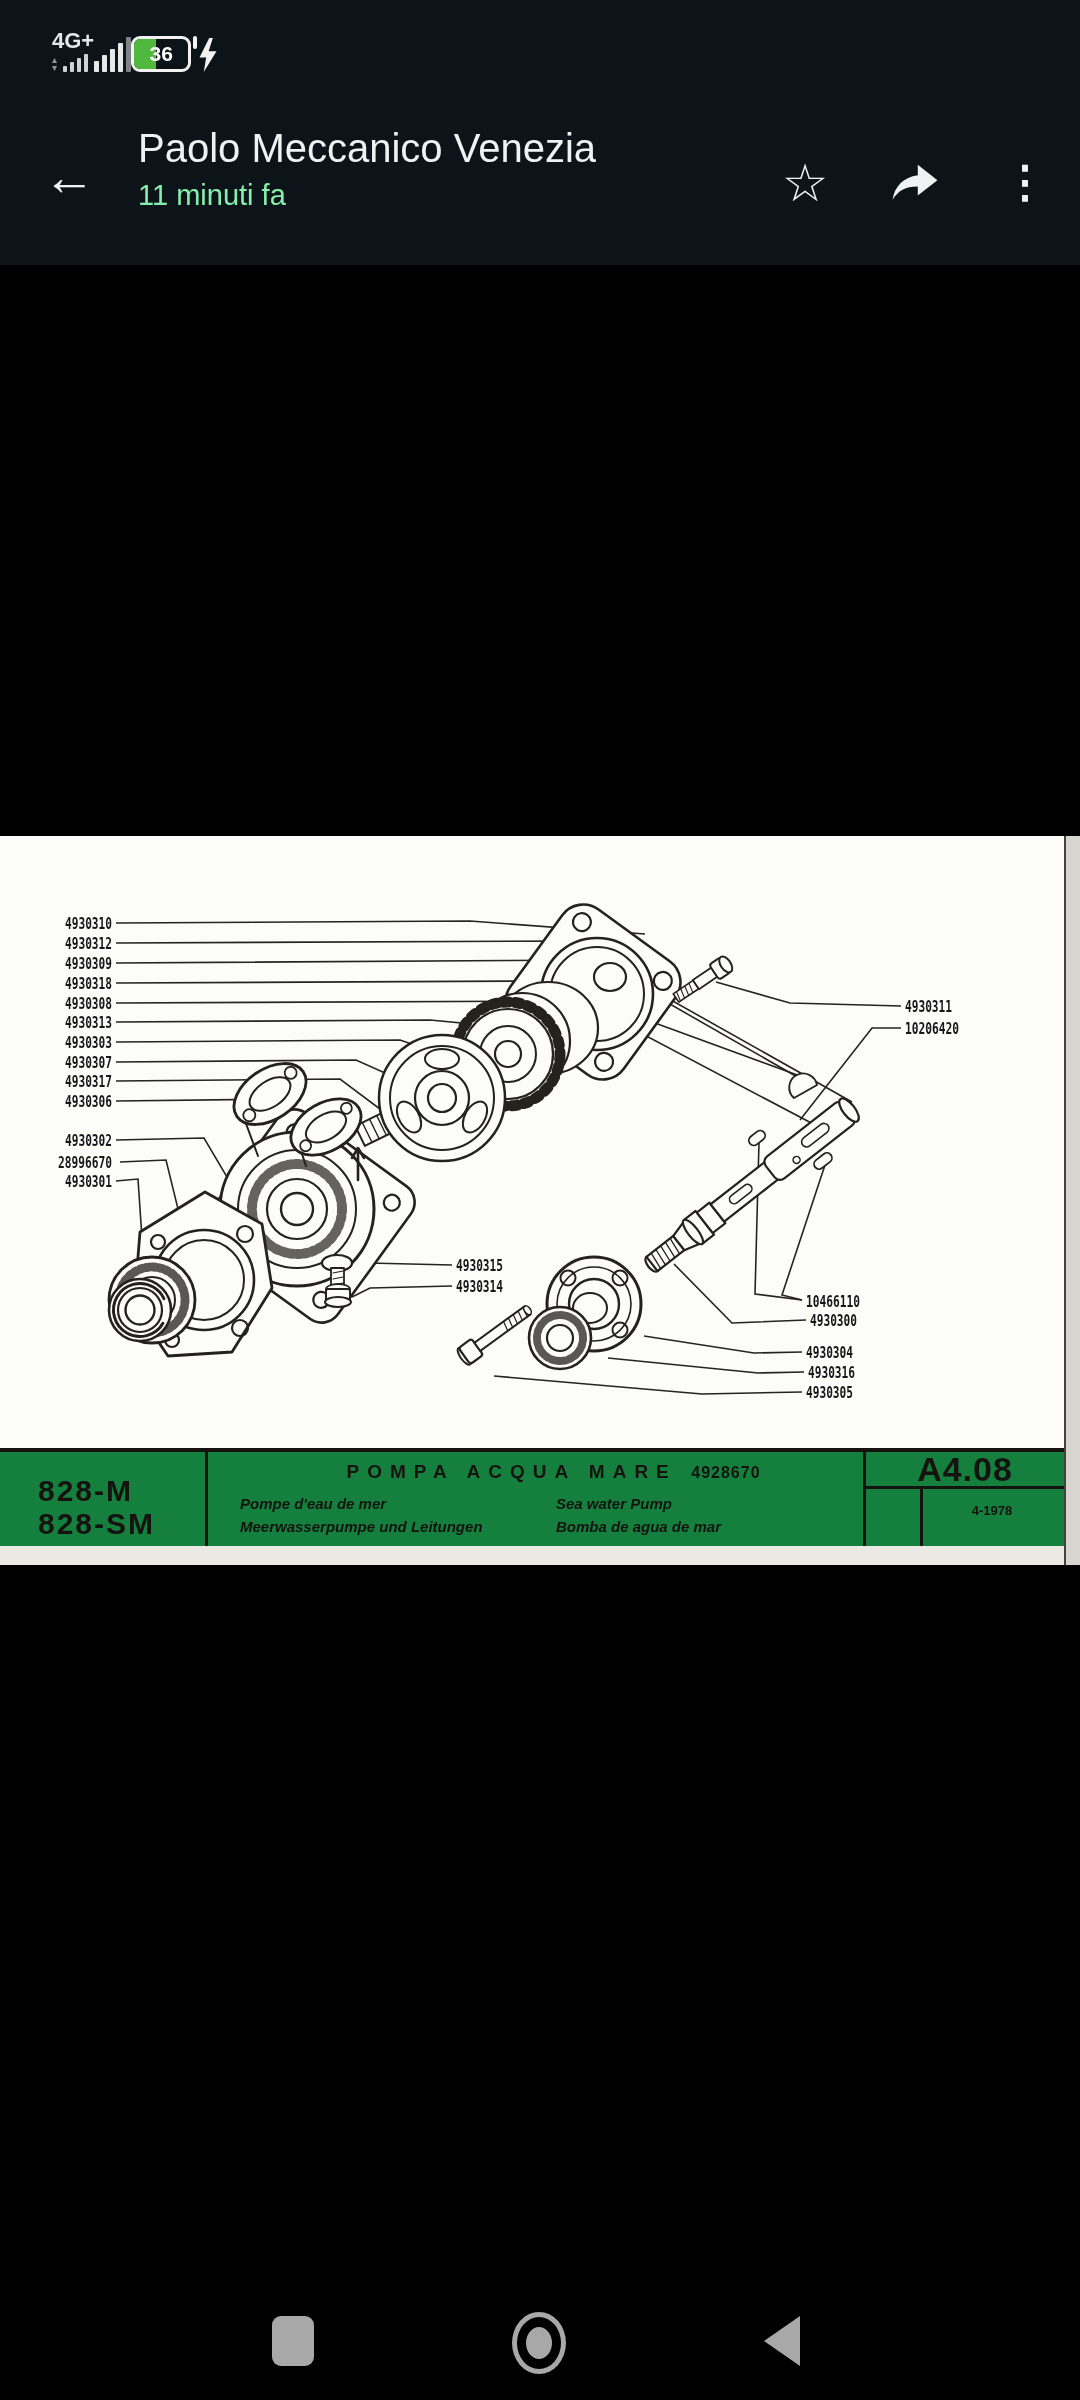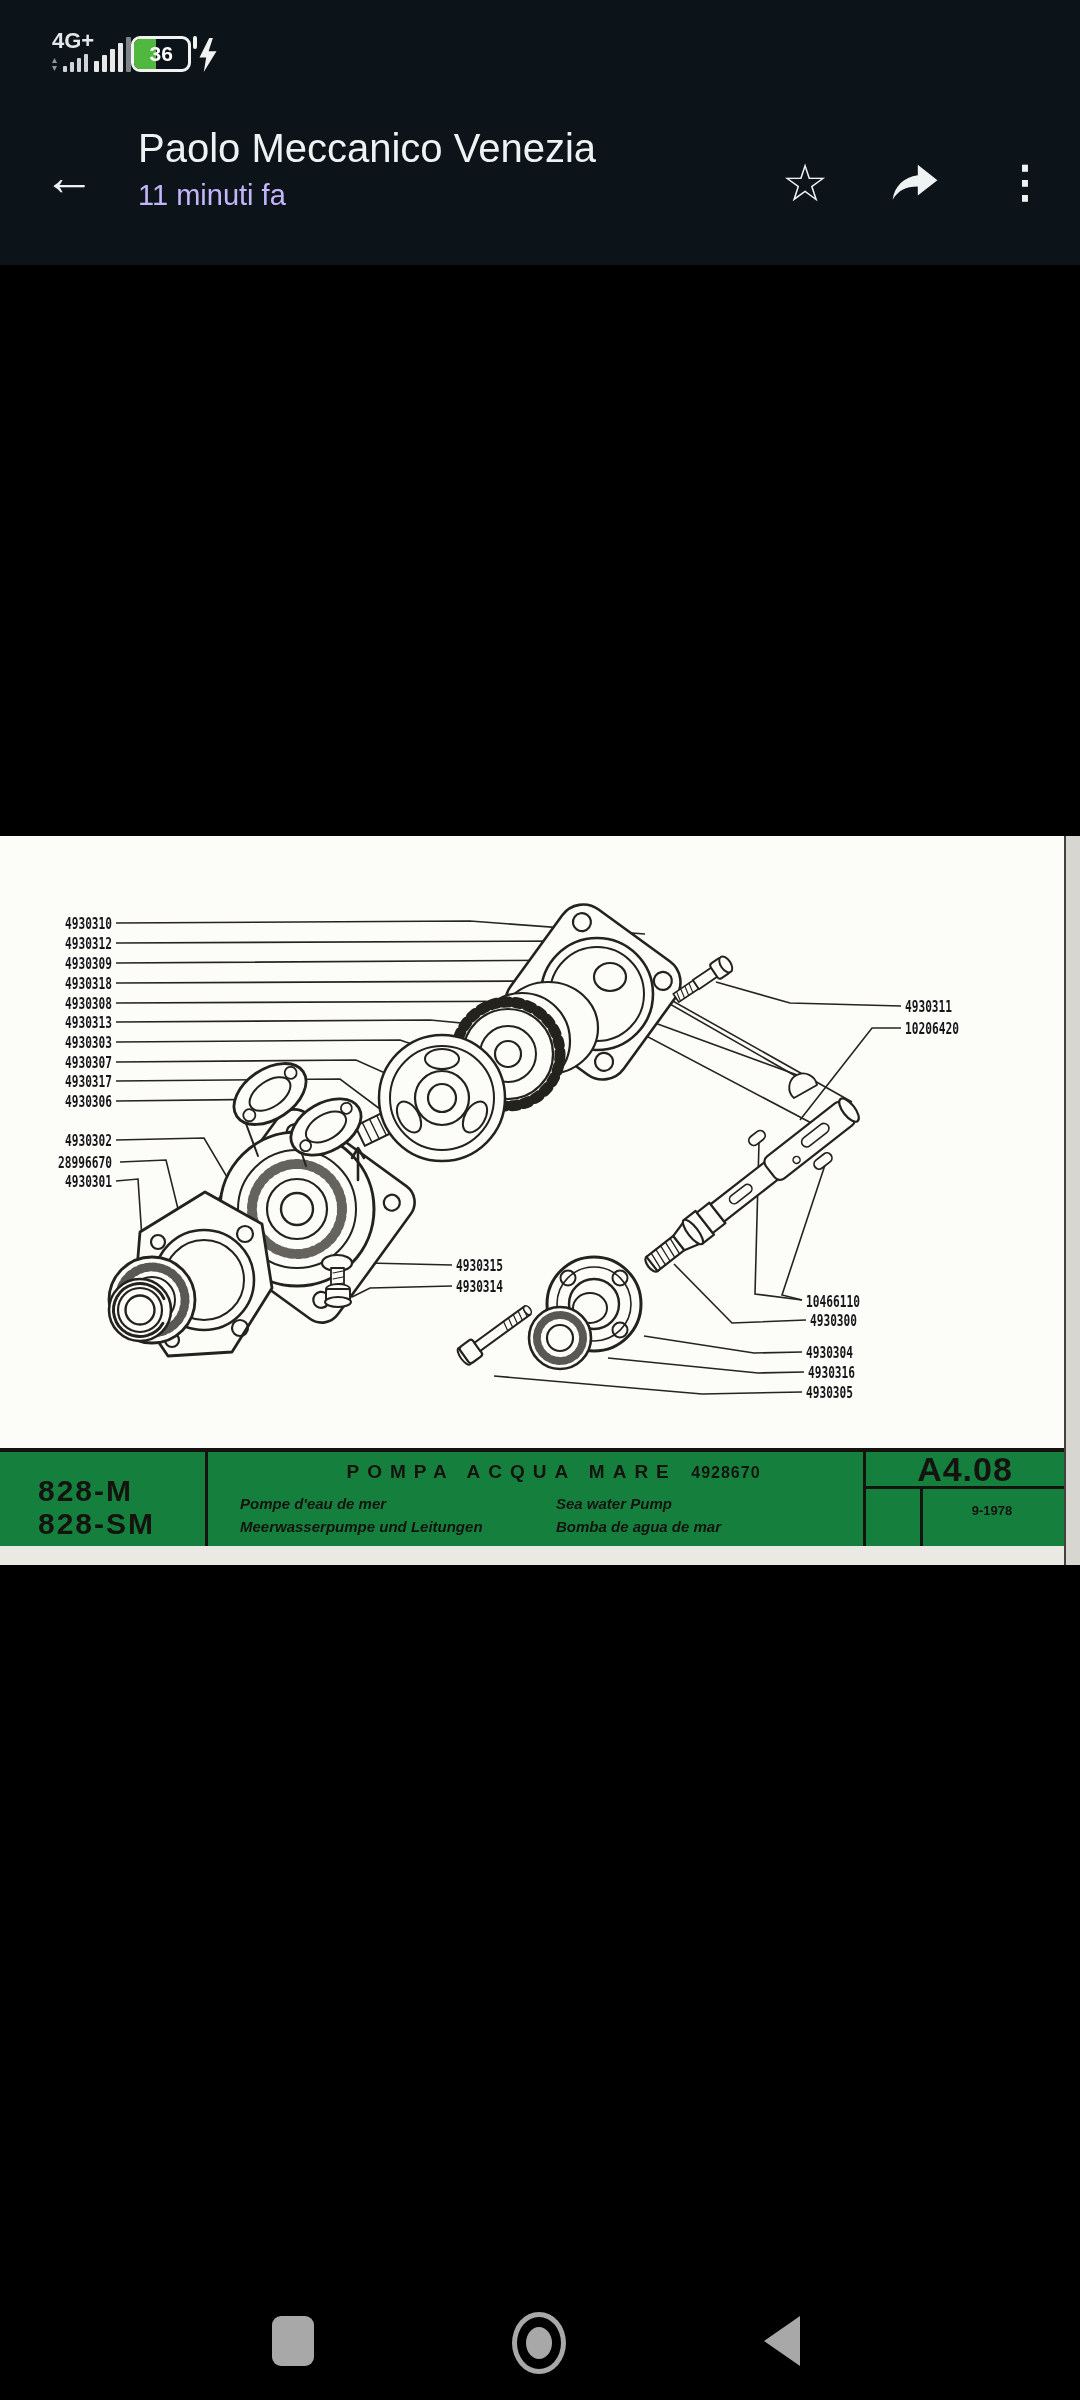--- a/index.html
+++ b/index.html
@@ -28,21 +28,21 @@
   .bat-fill{position:absolute;left:0;top:0;bottom:0;width:22px;background:#50b83e;}
   .bat-pct{position:absolute;inset:0;display:flex;align-items:center;justify-content:center;
            font-size:21px;font-weight:700;color:#fff;}
   .bat-nub{width:4px;height:13px;background:#f2f2f2;border-radius:2px;margin-left:2px;}
   
   #app-header{position:absolute;top:100px;left:0;width:1080px;height:165px;background:#0d1419;}
   .back{position:absolute;left:34px;top:42px;width:70px;height:70px;color:#eef1f2;font-size:52px;
         display:flex;align-items:center;justify-content:center;}
   .head-text{position:absolute;left:138px;top:26px;color:#eef2f3;}
   .head-title{font-size:40px;font-weight:400;}
-  .head-sub{font-size:29px;color:#c4b5fd;margin-top:8px;}
+  .head-sub{font-size:29px;color:#86efac;margin-top:8px;}
   .actions{position:absolute;right:0;top:0;height:165px;display:flex;align-items:center;}
   .action{width:110px;height:110px;display:flex;align-items:center;justify-content:center;color:#f0f3f4;}
   .star-glyph{font-size:52px;line-height:1;}
   .dots-glyph{font-size:44px;font-weight:700;letter-spacing:0;line-height:0.55;text-align:center;}
   
   #page{position:absolute;top:836px;left:0;width:1080px;height:729px;background:#fcfcf9;}
   #page-gutter{position:absolute;top:0;right:0;width:14px;height:729px;background:#d8d6d1;
                border-left:2px solid #44423e;}
   #diagram{position:absolute;top:0;left:0;}
   #leaders polyline{fill:none;stroke:#26241f;stroke-width:1.6px;}
@@ -375,21 +375,21 @@
           <div class="langs-en-es">
             <div>Sea water Pump</div>
             <div>Bomba de agua de mar</div>
           </div>
         </div>
       </div>
       <div class="cell-code">
         <div class="code-top">A4.08</div>
         <div class="code-bottom">
           <div class="code-divider"></div>
-          <div class="date-code">9-1978</div>
+          <div class="date-code">4-1978</div>
         </div>
       </div>
     </div>
     <div id="page-strip"></div>
     <div id="page-gutter"></div>
   </div>
 
   <div id="nav-bar">
     <div class="nav-square"></div>
     <div class="nav-circle">

